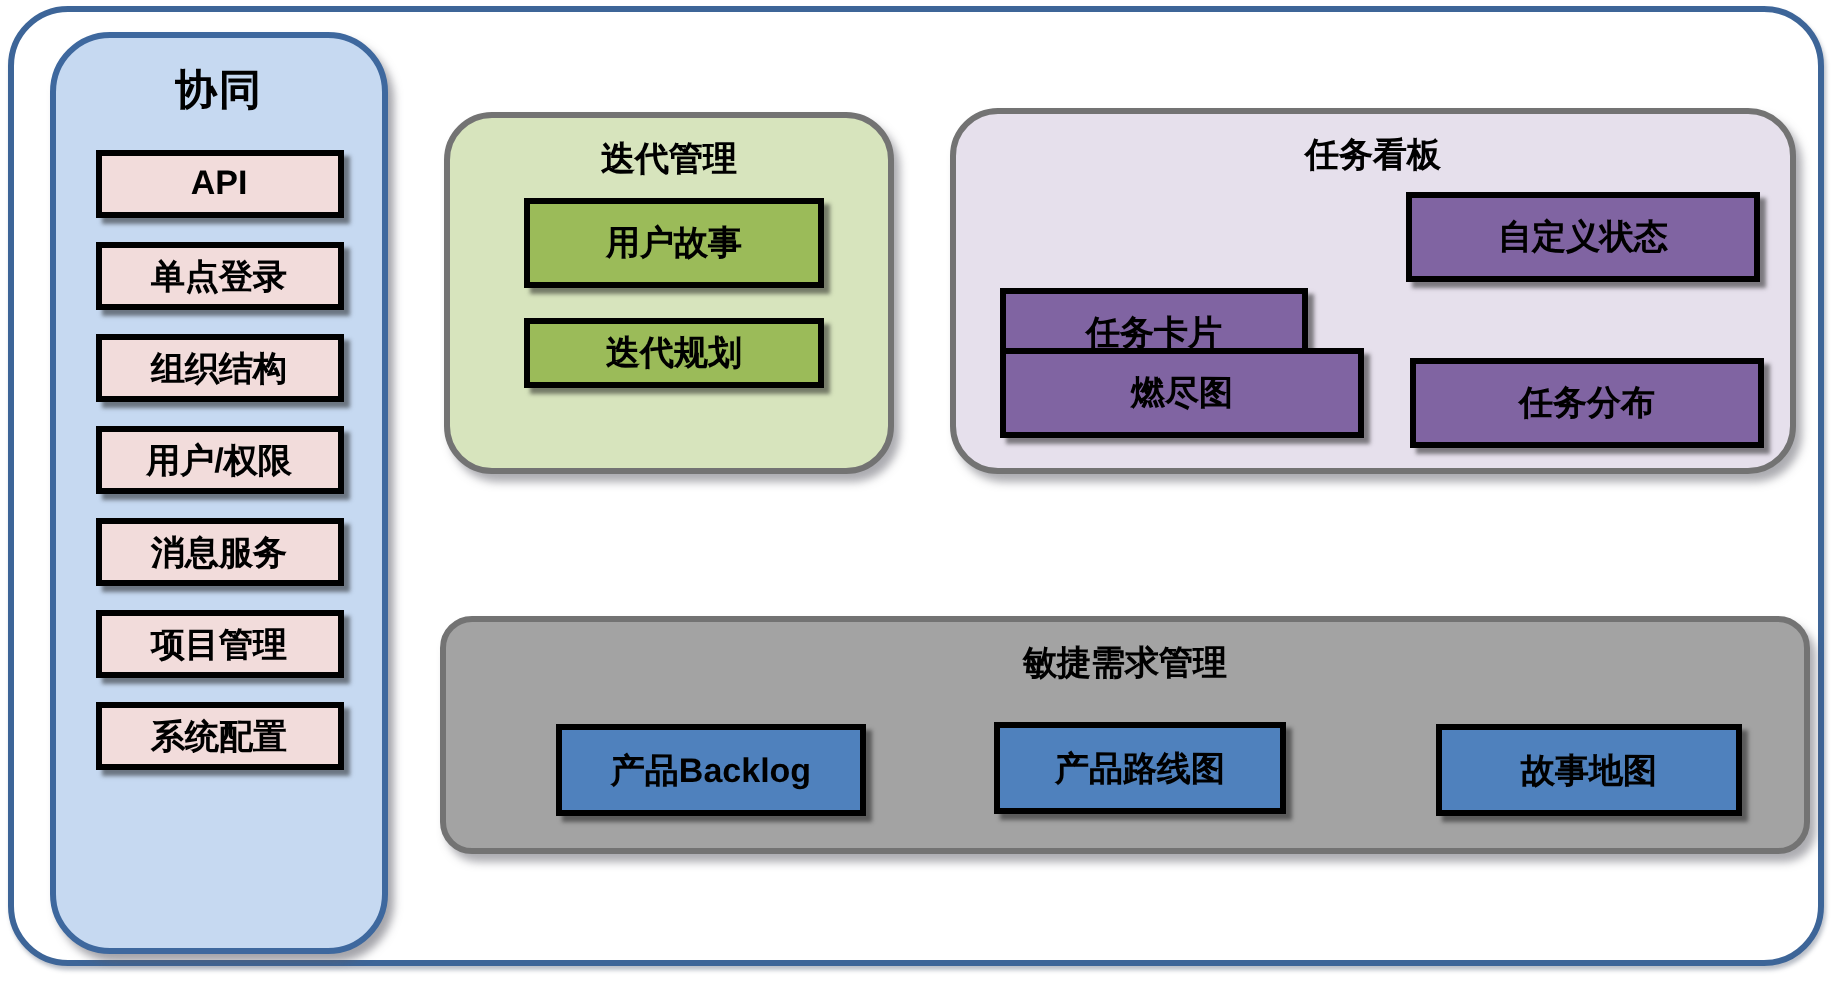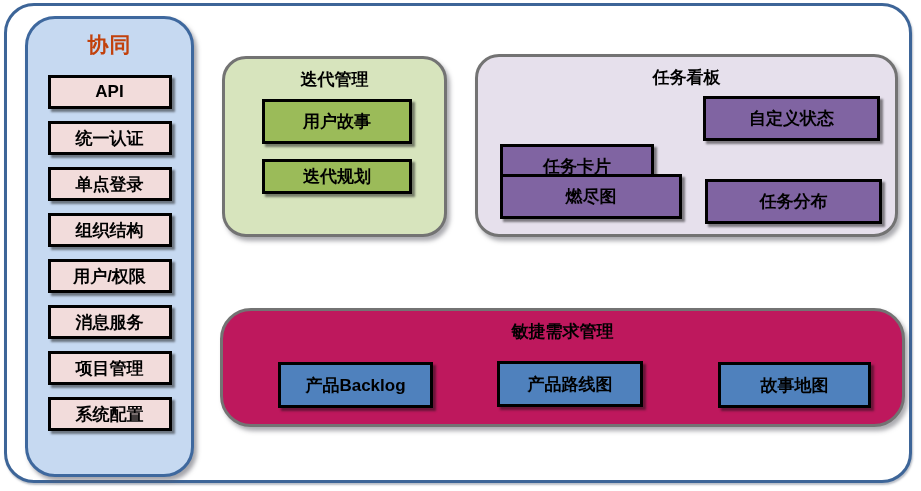--- a/index.html
+++ b/index.html
@@ -27,21 +27,21 @@
     border: 3px solid #3E689E;
     border-radius: 30px;
     box-shadow: 3px 4px 4px rgba(90,90,100,0.55);
     box-sizing: border-box;
   }
   .sidebar-title {
     margin-top: 12px;
     text-align: center;
     font-size: 21px;
     font-weight: bold;
-    color: #c2410c;
+    color: #000000;
     letter-spacing: 1px;
   }
   .sidebar-items {
     position: absolute;
     left: 0; right: 0; top: 56px;
     display: flex;
     flex-direction: column;
     align-items: center;
     gap: 12px;
   }
@@ -79,22 +79,22 @@
   .panel-iteration {
     left: 215px; top: 50px; width: 225px; height: 181px;
     background: #D7E4BD;
   }
   .panel-kanban {
     left: 468px; top: 48px; width: 423px; height: 183px;
     background: #E6E0EC;
   }
   .panel-agile {
     left: 213px; top: 302px; width: 685px; height: 119px;
-    background: #be185d;
-    border-radius: 31px;
+    background: #a3a3a3;
+    border-radius: 16px;
   }
   .green-node  { position: absolute; background: #9BBB59; }
   .purple-node { position: absolute; background: #8064A2; }
   .blue-node   { position: absolute; background: #4F81BD; }
 
   
   .n-user-story        { left: 37px;  top: 40px;  width: 150px; height: 45px; }
   .n-iteration-plan    { left: 37px;  top: 100px; width: 150px; height: 35px; }
   
   .n-task-card         { left: 22px;  top: 39px;  width: 154px; height: 45px; margin-top: 48px; }
@@ -109,21 +109,20 @@
 </head>
 <body>
 
 <div class="canvas">
   <div class="outer-frame">
 
     <div class="sidebar">
       <div class="sidebar-title">协同</div>
       <div class="sidebar-items">
         <div class="node pink-node">API</div>
-        <div class="node pink-node">统一认证</div>
         <div class="node pink-node">单点登录</div>
         <div class="node pink-node">组织结构</div>
         <div class="node pink-node">用户/权限</div>
         <div class="node pink-node">消息服务</div>
         <div class="node pink-node">项目管理</div>
         <div class="node pink-node">系统配置</div>
       </div>
     </div>
 
     <div class="panel panel-iteration">

